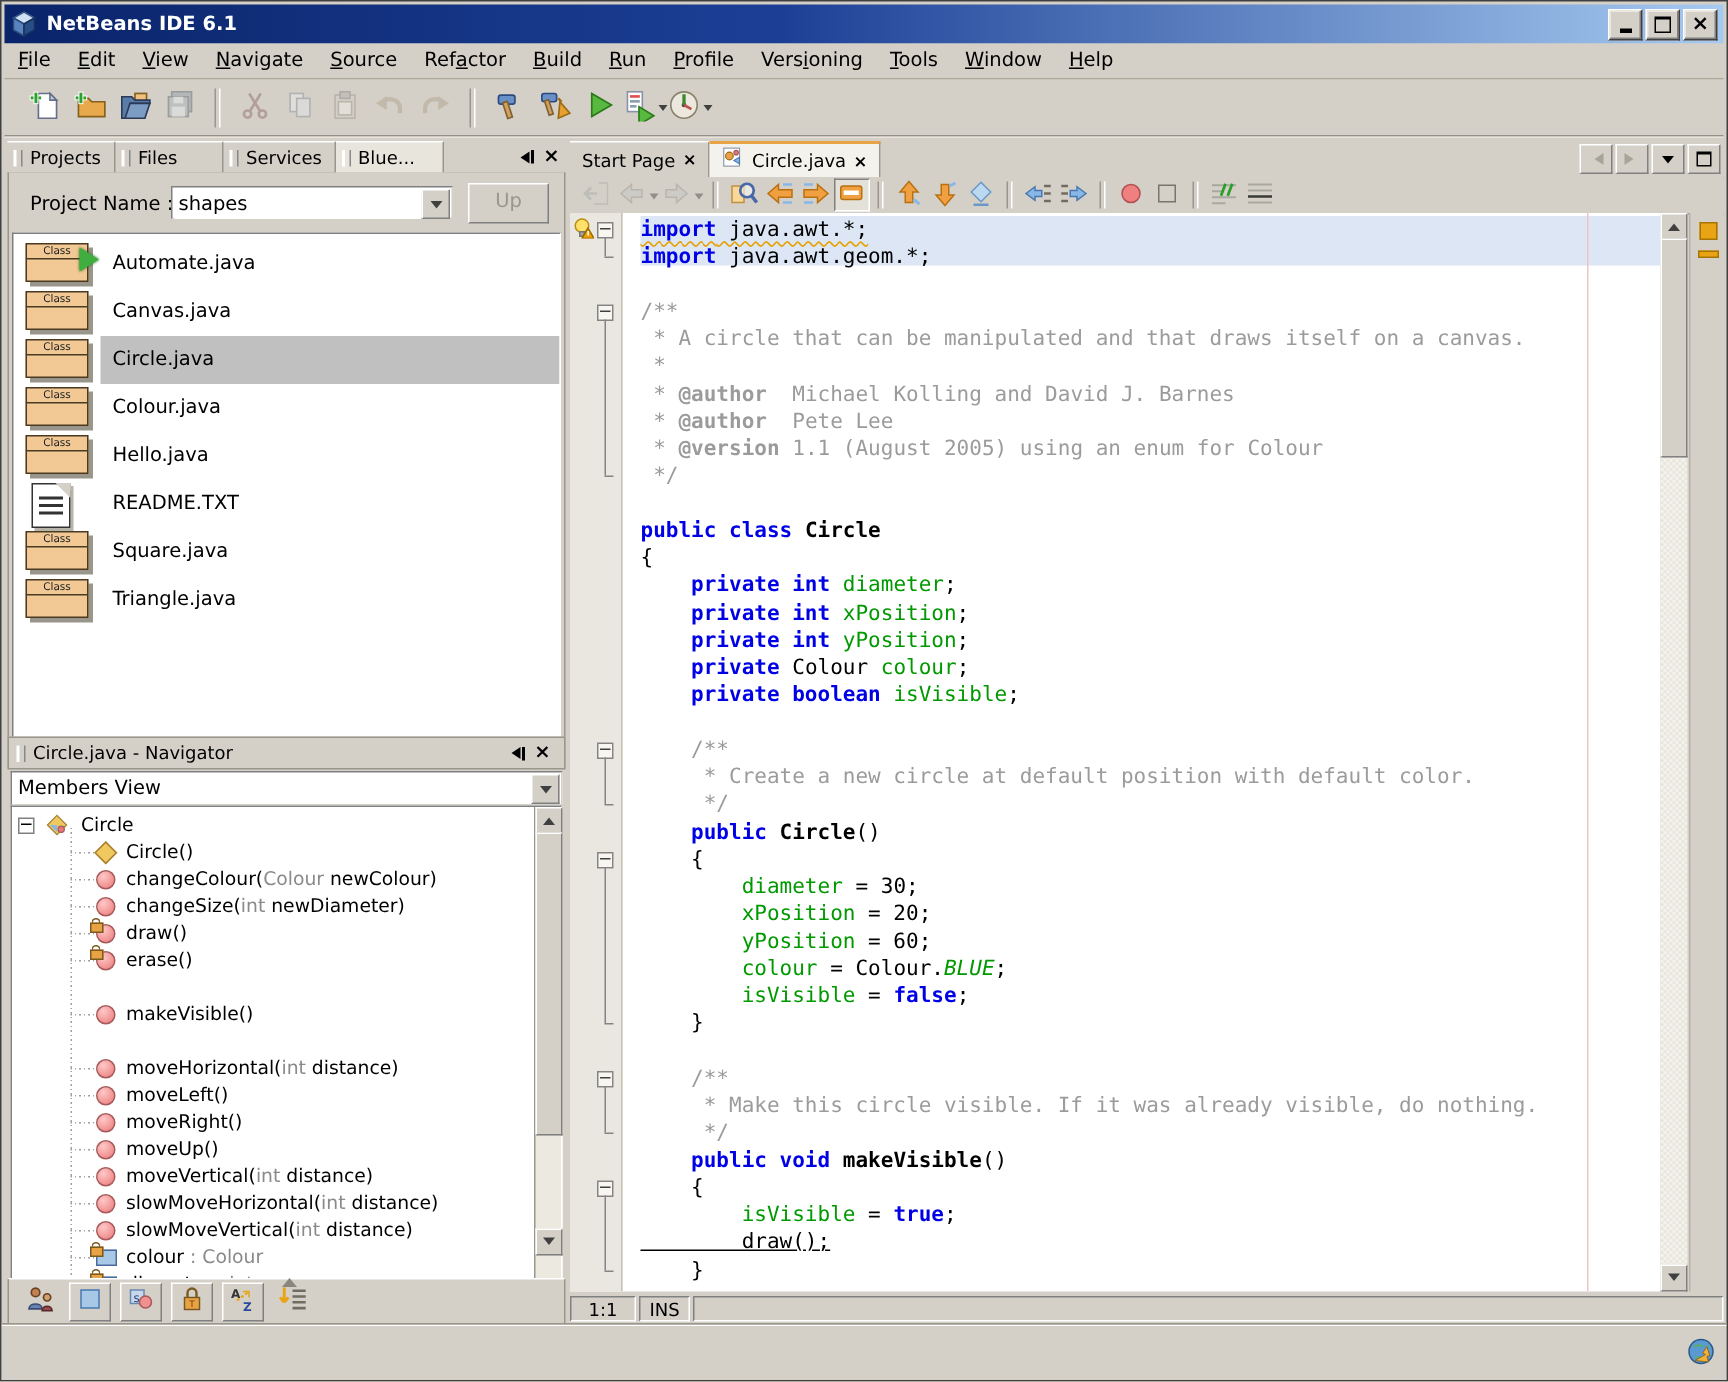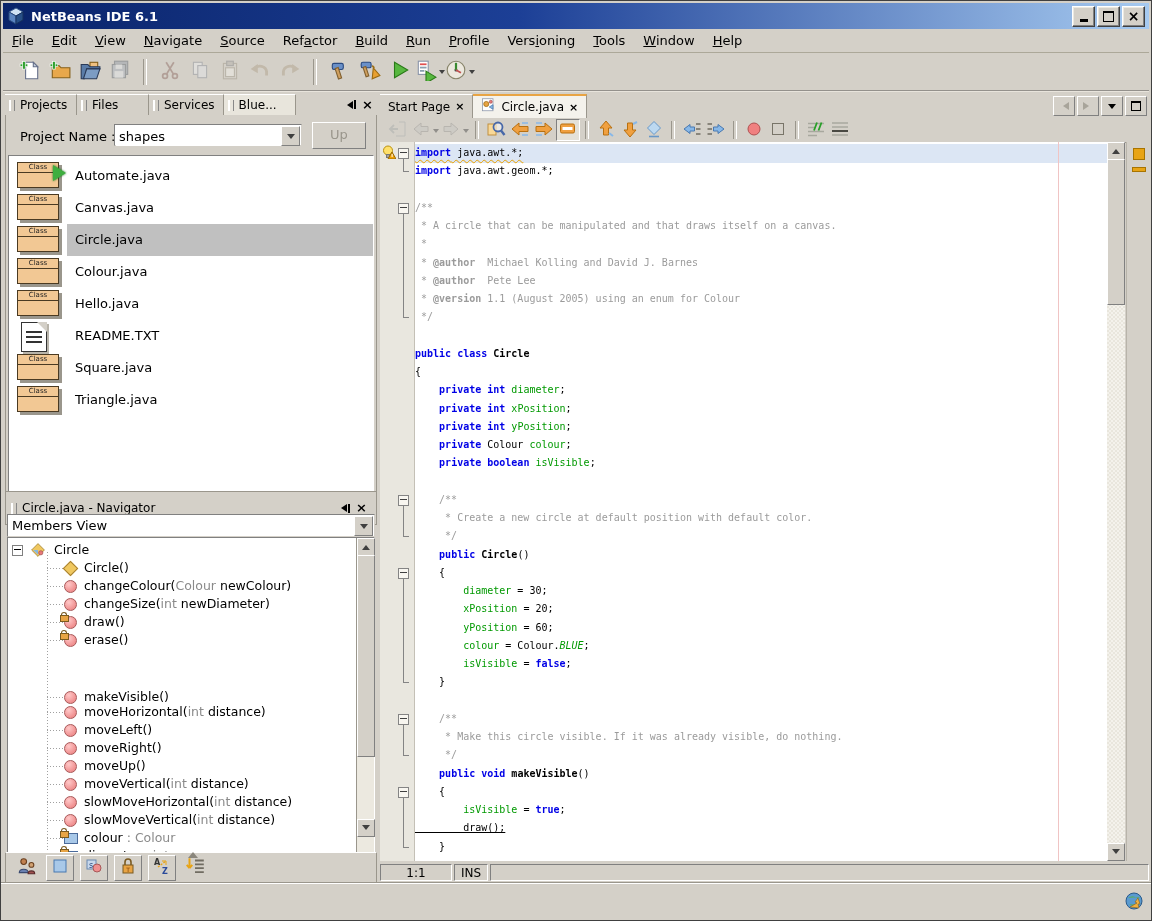--- a/index.html
+++ b/index.html
@@ -56,21 +56,21 @@
   .file-label{position:absolute;left:66px;top:8px;font-size:13px;}
   .classbox{position:absolute;left:8px;top:2px;width:44px;height:27px;}
   .classbox .body{position:absolute;left:0;top:0;width:40px;height:24px;background:#f2c894;border:1px solid #4a3a22;box-shadow:3px 3px 0 #9a968c;}
   .classbox .head{position:absolute;left:0;top:0;width:100%;height:9px;border-bottom:1px solid #4a3a22;font-size:7px;text-align:center;line-height:9px;color:#222;}
   .runarrow{position:absolute;left:44px;top:5px;width:0;height:0;border:8px solid transparent;border-left:13px solid #3fae3f;filter:drop-shadow(0 0 1px #1a6a1a);}
   .txtdoc{position:absolute;left:12px;top:2px;width:24px;height:28px;background:#fff;border:1px solid #333;box-shadow:2px 2px 0 #b8b4aa;}
   .txtdoc .fold{position:absolute;right:-1px;top:-1px;width:0;height:0;border:5px solid transparent;border-top:5px solid #d4d0c8;border-right:5px solid #d4d0c8;}
   .txtdoc .l{position:absolute;left:4px;right:4px;height:2px;background:#333;}
   
   .navigator{position:absolute;left:0;top:397px;right:0;bottom:0;}
-  .nav-header{position:absolute;left:0;top:0;right:0;height:22px;background:#d4d0c8;border:1px solid #9a968c;box-sizing:border-box;display:flex;align-items:center;padding:16px 5px;font-size:12px;}
+  .nav-header{position:absolute;left:0;top:0;right:0;height:22px;background:#d4d0c8;border:1px solid #9a968c;box-sizing:border-box;display:flex;align-items:center;padding:4px 5px;font-size:12px;}
   .nav-combo{position:absolute;left:2px;top:23px;right:2px;height:23px;box-sizing:border-box;}
   .nav-combo .val{position:absolute;left:4px;top:3px;font-size:13px;}
   .tree{position:absolute;left:2px;top:46px;right:2px;height:316px;background:#fff;border:1px solid;border-color:#808080 #fff #fff #808080;overflow:hidden;}
   .tree-vline{position:absolute;left:39px;top:14px;width:1px;height:300px;background-image:repeating-linear-gradient(#a0a0a0 0 1px,transparent 1px 3px);}
   .t-row{position:absolute;left:0;right:18px;height:18px;font-size:12.5px;white-space:nowrap;}
   .t-stub{position:absolute;left:39px;top:9px;width:16px;height:1px;background-image:repeating-linear-gradient(90deg,#a0a0a0 0 1px,transparent 1px 3px);}
   .t-icon{position:absolute;left:56px;top:3px;}
   .t-label{position:absolute;left:76px;top:1px;}
   .t-label .dim{color:#8a8a8a;}
   .expand-box{position:absolute;left:4px;top:4px;width:9px;height:9px;background:#fff;border:1px solid #808080;}
@@ -101,22 +101,22 @@
   .tri-right{width:0;height:0;border:4px solid transparent;border-left:6px solid #a8a49a;}
   .glyph-sq{width:8px;height:7px;border:1px solid #000;border-top:2px solid #000;}
   .ed-toolbar{position:absolute;left:0;top:24px;right:0;height:24px;background:#d4d0c8;display:flex;align-items:center;padding-left:6px;border-bottom:1px solid #9a968c;}
   .etb-btn{height:20px;min-width:22px;display:flex;align-items:center;justify-content:center;border:1px solid transparent;}
   .etb-btn.disabled{filter:grayscale(70%) opacity(.45);}
   .etb-btn.pressed{border-color:#808080 #fff #fff #808080;background:#e4e1d8;}
   .etb-sep{width:2px;height:18px;margin:0 5px;border-left:1px solid #9a968c;border-right:1px solid #fff;}
   
   .editor{position:absolute;left:0;top:48px;width:727px;bottom:22px;background:#fff;overflow:hidden;}
   .gutter{position:absolute;left:0;top:0;bottom:0;width:34px;background:#e9e7df;border-right:1px solid #c4c0b6;}
-  .code-line{position:absolute;left:35px;right:0;height:19px;white-space:pre;
-    font-family:"DejaVu Sans Mono",monospace;font-size:10px;line-height:18.25px;}
+  .code-line{position:absolute;left:47px;right:0;height:33px;white-space:pre;
+    font-family:"DejaVu Sans Mono",monospace;font-size:14px;line-height:18.25px;}
   .code-line.hl{background:#dce6f4;}
   .tk-k{color:#0000e6;font-weight:bold;}
   .tk-p{color:#000;}
   .tk-c{color:#9b9b9b;}
   .tk-g{color:#9b9b9b;font-weight:bold;}
   .tk-b{color:#000;font-weight:bold;}
   .tk-f{color:#009900;}
   .tk-s{color:#009900;font-style:italic;}
   .wavy{text-decoration:underline;text-decoration-style:wavy;text-decoration-color:#e8a000;text-decoration-thickness:1px;text-underline-offset:3px;}
   .fold-box{position:absolute;left:18px;width:9px;height:9px;background:#f8f6f0;border:1px solid #848484;}
@@ -461,21 +461,21 @@
             <span class="t-stub"></span>
             <span class="t-icon" style="position:absolute">
               <span class="icon-method" style="display:block"></span>
               <span class="lockov">
                 <span class="sh"></span>
                 <span class="bd"></span>
               </span>
             </span>
             <span class="t-label"><span class="">erase()</span></span>
           </div>
-          <div class="t-row" style="top: 129px; margin-top: 21px;">
+          <div class="t-row" style="top: 129px;">
             <span class="t-stub"></span>
             <span class="t-icon" style="position:absolute">
               <span class="icon-method" style="display:block"></span>
             </span>
             <span class="t-label"><span class="">makeVisible()</span></span>
           </div>
           <div class="t-row" style="top: 165px;">
             <span class="t-stub"></span>
             <span class="t-icon" style="position:absolute">
               <span class="icon-method" style="display:block"></span>
@@ -829,21 +829,21 @@
       <div class="sb-btn raised" style="bottom:0;top:auto">
           <span class="tri-dn-s"></span>
         </div>
     </div>
     <div class="err-stripe">
       <div class="stripe-sq"></div>
       <div class="stripe-dash"></div>
     </div>
 
     <div class="ed-status">
-      <div class="st-cell" style="width:72px;text-align:center">1:1</div>
+      <div class="st-cell" style="width:44px;text-align:center">1:1</div>
       <div class="st-cell">INS</div>
       <div class="st-cell" style="flex:1"></div>
     </div>
   </div>
 
   <div class="statusbar">
     <svg class="globe" width="22" height="22" viewBox="0 0 22 22">
       <circle cx="11" cy="10" r="8" fill="#5a9ad0" stroke="#2a5a8a"></circle>
       <path d="M5 7 q4 -3 7 -1 q3 2 5 0" fill="#58b058" opacity=".9"></path>
       <path d="M6 13 q3 3 9 1" fill="#58b058" opacity=".9"></path>

